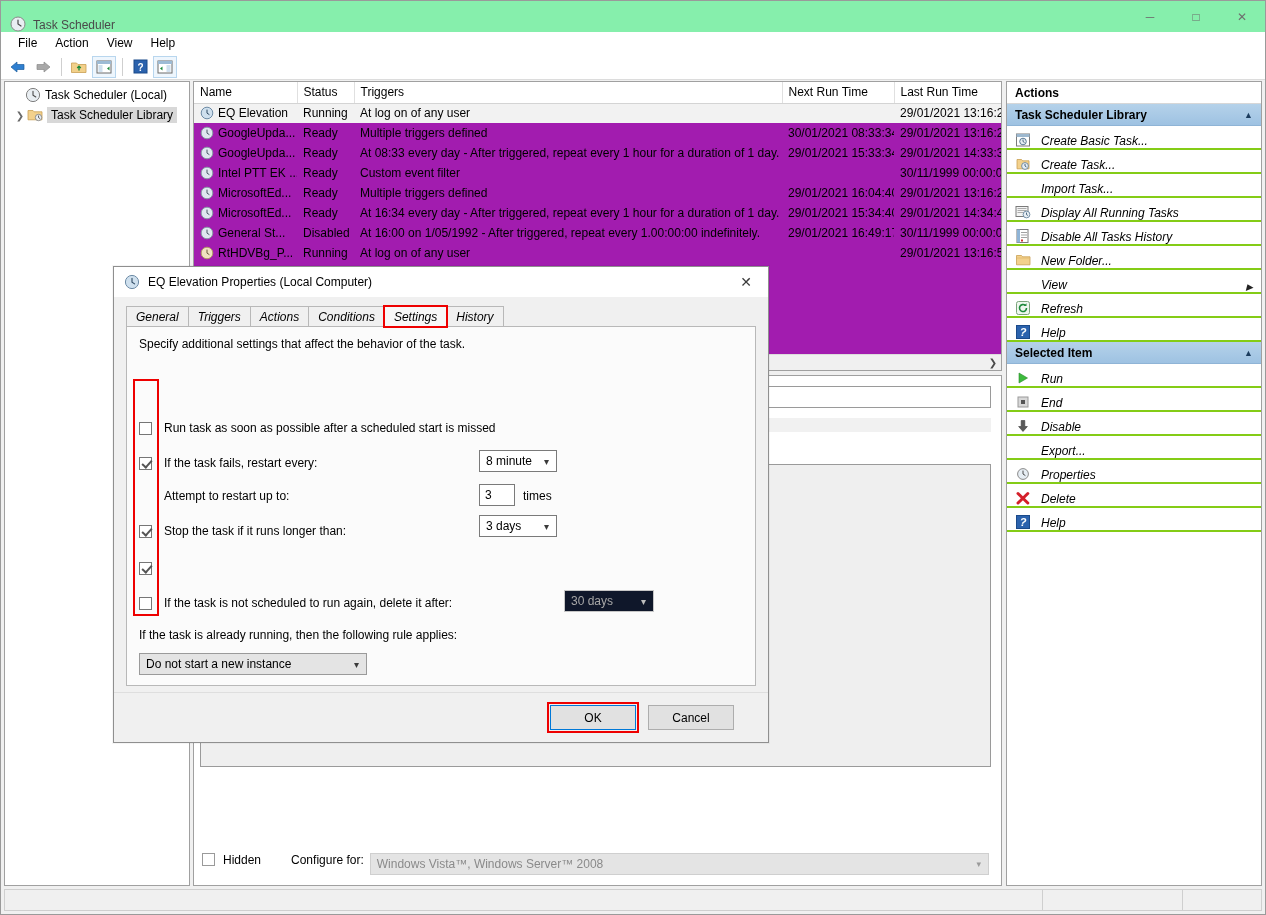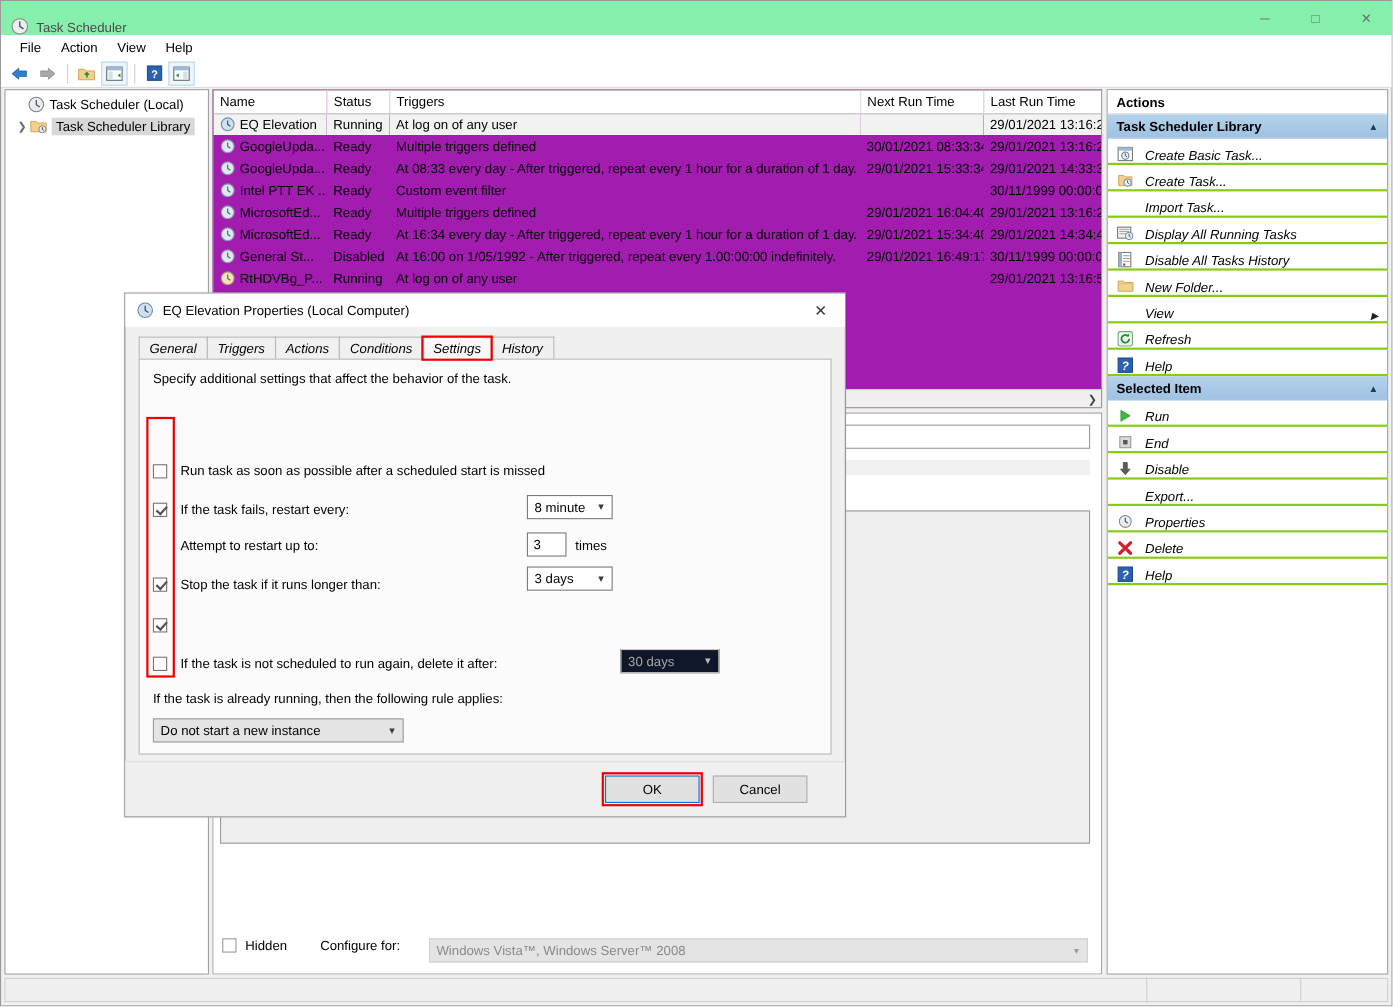--- a/index.html
+++ b/index.html
@@ -603,21 +603,21 @@
             </div>
             <div class="opt-row">
               <span class="cbx on"></span>
               <span>Run with highest privileges</span>
             </div>
           </div>
 
           <div class="cfg-row">
             <span class="cbx" style="width:13px;height:13px;border:1px solid #9a9a9a;background:#fff;margin-right:8px;display:inline-block;"></span>
             <span style="margin-right:30px;">Hidden</span>
-            <span style="margin-right:26px;">Configure for:</span>
+            <span style="margin-right:6px;">Configure for:</span>
             <span class="cfg-combo">
               <span>Windows Vista™, Windows Server™ 2008</span>
               <span class="caret">▾</span>
             </span>
           </div>
         </div>
       </div>
 
     </div>
 

